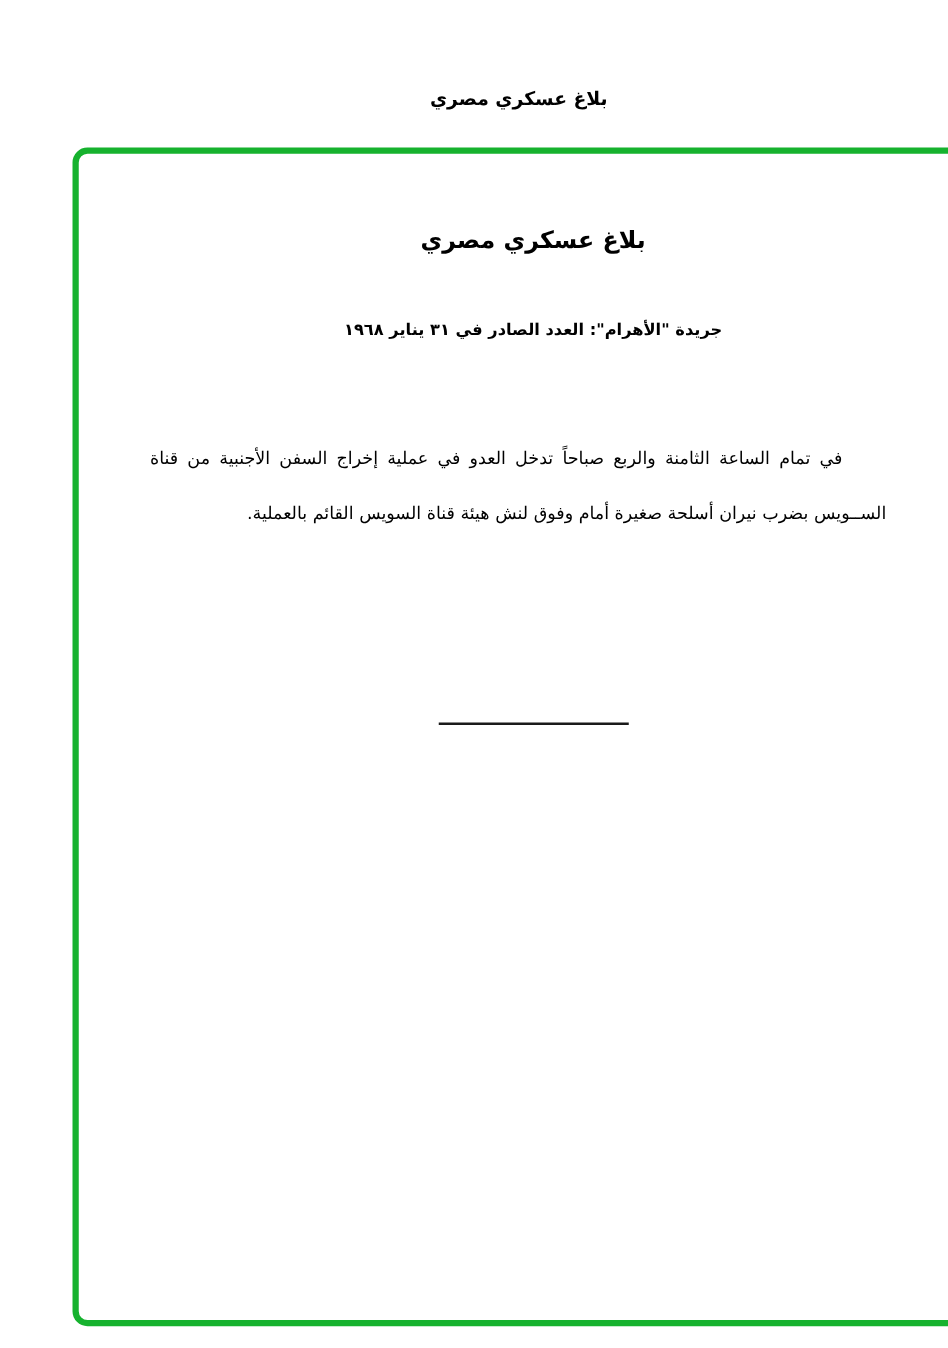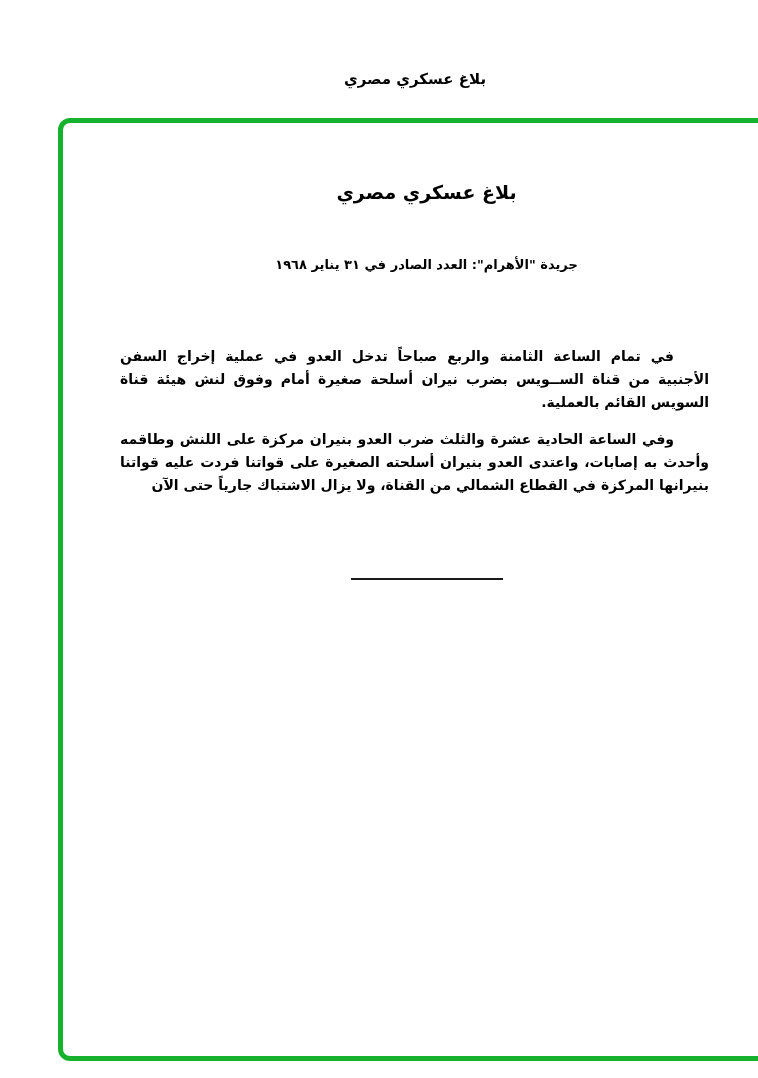--- a/index.html
+++ b/index.html
@@ -57,22 +57,22 @@
     font-weight: bold;
   }
   .body-text {
     position: absolute;
     top: 198px;
     right: 33px;
     left: 33px;
     direction: rtl;
     text-align: justify;
     font-size: 14px;
-    font-weight: bold;
-    line-height: 23px;
+    font-weight: normal;
+    line-height: 44px;
   }
   .body-paragraph {
     text-indent: 35px;
     margin-bottom: 14px;
   }
   .end-divider {
     position: absolute;
     top: 443px;
     left: 50%;
     transform: translateX(-50%);
@@ -87,18 +87,17 @@
 <div class="page-header-title">بلاغ عسكري مصري</div>
 
 <div class="document-frame">
 
   <div class="document-title">بلاغ عسكري مصري</div>
 
   <div class="source-citation">جريدة "الأهرام": العدد الصادر في ٣١ يناير ١٩٦٨</div>
 
   <div class="body-text">
     <div class="body-paragraph">في تمام الساعة الثامنة والربع صباحاً تدخل العدو في عملية إخراج السفن الأجنبية من قناة الســويس بضرب نيران أسلحة صغيرة أمام وفوق لنش هيئة قناة السويس القائم بالعملية.</div>
-    <div class="body-paragraph">وفي الساعة الحادية عشرة والثلث ضرب العدو بنيران مركزة على اللنش وطاقمه وأحدث به إصابات، واعتدى العدو بنيران أسلحته الصغيرة على قواتنا فردت عليه قواتنا بنيرانها المركزة في القطاع الشمالي من القناة، ولا يزال الاشتباك جارياً حتى الآن</div>
   </div>
 
   <div class="end-divider"></div>
 
 </div>
 
 </body></html>

